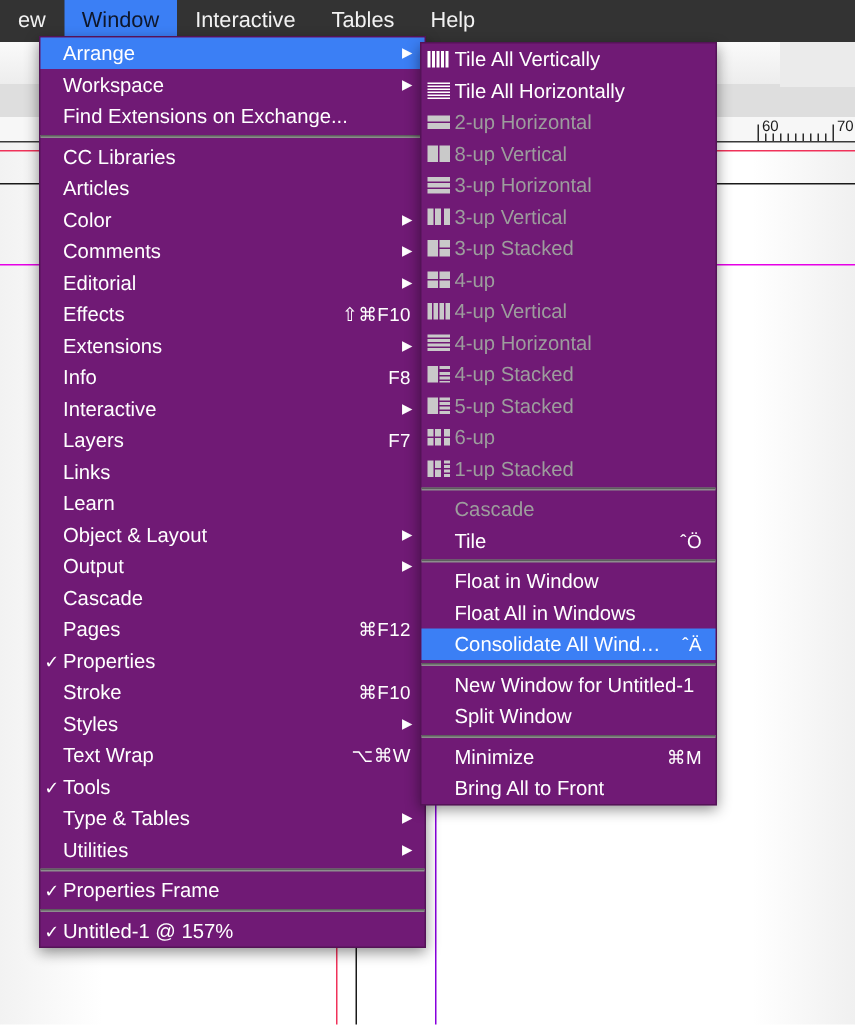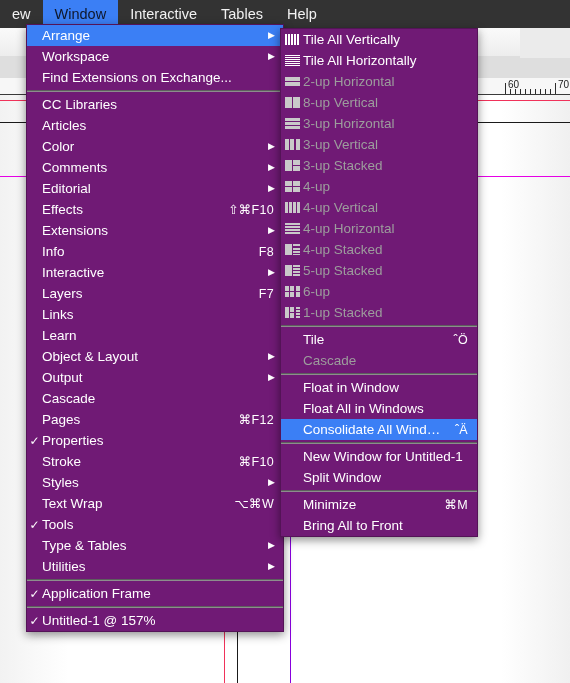--- a/index.html
+++ b/index.html
@@ -232,21 +232,21 @@
       <span class="marrow">▶</span>
     </div>
     <div class="mrow">
       <span class="mcheck"></span>
       <span class="mlabel">Utilities</span>
       <span class="marrow">▶</span>
     </div>
     <div class="sep"></div>
     <div class="mrow">
       <span class="mcheck">✓</span>
-      <span class="mlabel">Application Frame</span>
+      <span class="mlabel">Properties Frame</span>
     </div>
     <div class="sep"></div>
     <div class="mrow">
       <span class="mcheck">✓</span>
       <span class="mlabel">Untitled-1 @ 157%</span>
     </div>
   </div>
 
 <div class="menu" id="menu-arrange">
     <div class="mrow">
@@ -400,29 +400,29 @@
           <i style="left: 5.5px; top: 6px; width: 4px; height: 5px;"></i>
           <i style="left: 11px; top: 0px; width: 4px; height: 2px;"></i>
           <i style="left: 11px; top: 3px; width: 4px; height: 2px;"></i>
           <i style="left: 11px; top: 6px; width: 4px; height: 2px;"></i>
           <i style="left: 11px; top: 9px; width: 4px; height: 2px;"></i>
         </span>
       </span>
       <span class="mlabel">1-up Stacked</span>
     </div>
     <div class="sep"></div>
+    <div class="mrow dis">
+      <span class="micon"></span>
+      <span class="mlabel">Cascade</span>
+    </div>
     <div class="mrow">
       <span class="micon"></span>
       <span class="mlabel">Tile</span>
       <span class="mshort">ˆÖ</span>
     </div>
-    <div class="mrow dis">
-      <span class="micon"></span>
-      <span class="mlabel">Cascade</span>
-    </div>
     <div class="sep"></div>
     <div class="mrow">
       <span class="micon"></span>
       <span class="mlabel">Float in Window</span>
     </div>
     <div class="mrow">
       <span class="micon"></span>
       <span class="mlabel">Float All in Windows</span>
     </div>
     <div class="mrow sel">

